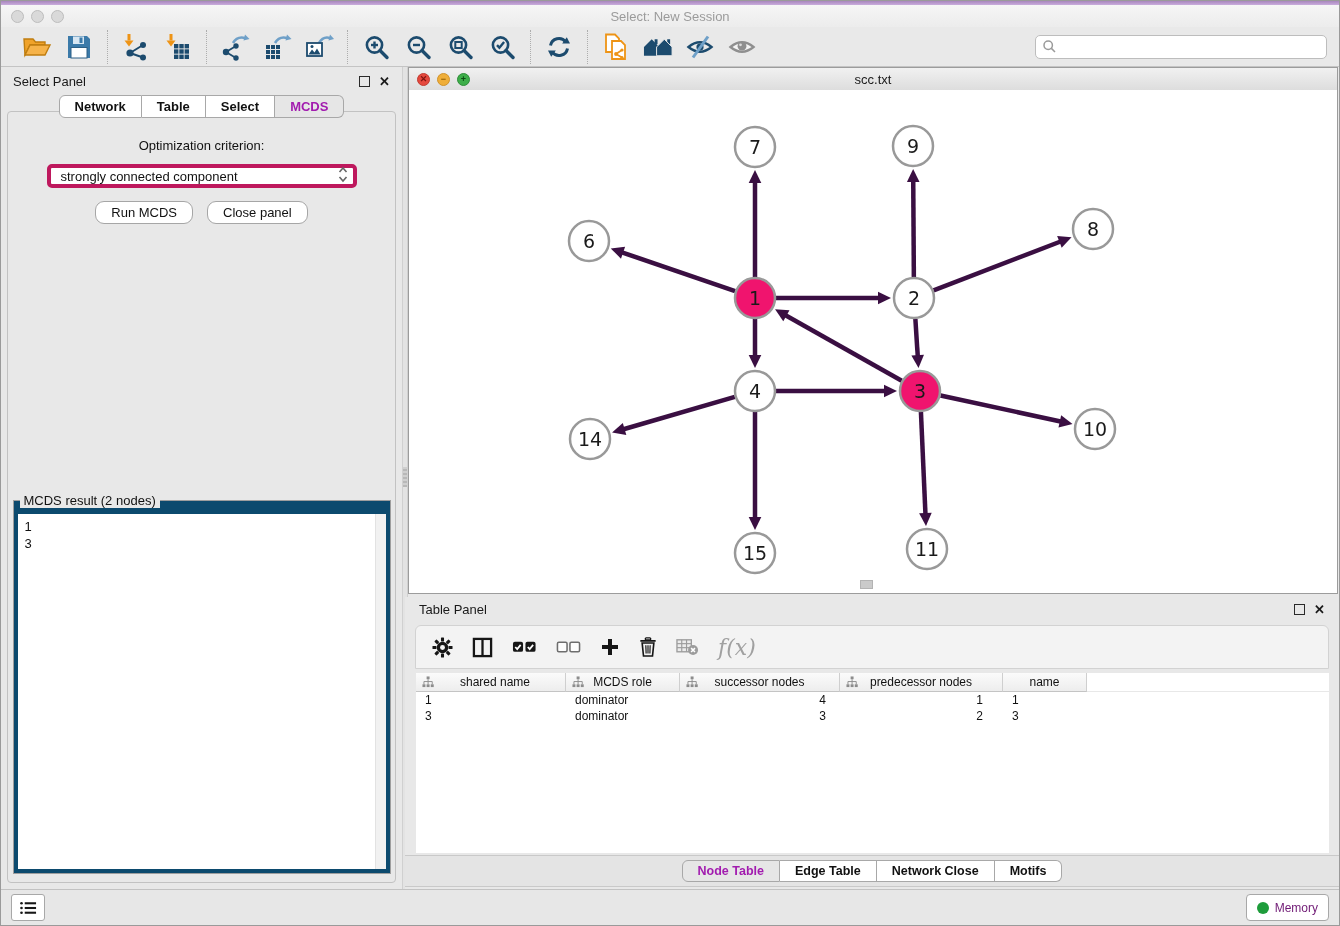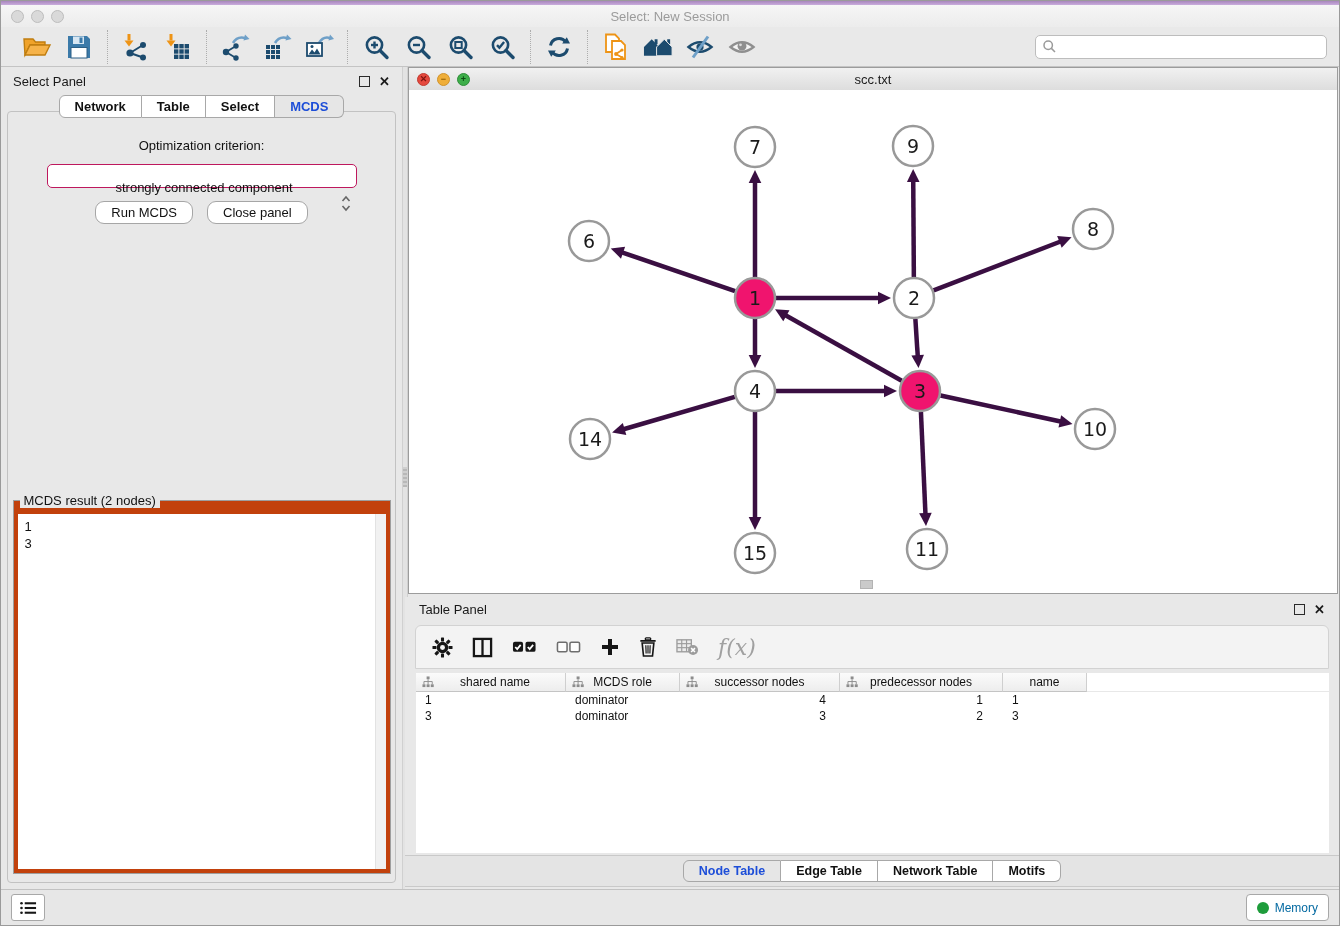--- a/index.html
+++ b/index.html
@@ -29,31 +29,31 @@
   .cp-header{height:28px;display:flex;align-items:center;padding:0 12px;}
   .panel-title{font-size:13px;color:#1A1A1A;}
   .win-btns{margin-left:auto;display:flex;gap:9px;align-items:center;}
   .float-icon{width:9px;height:9px;border:1.6px solid #2A2A2A;display:inline-block;}
   .close-icon{font-size:13px;font-weight:bold;color:#1A1A1A;line-height:1;}
   .tabs-row{display:flex;justify-content:center;position:relative;z-index:2;}
   .tab{font-size:13px;font-weight:bold;padding:3px 15px;background:#FFF;border:1px solid #A8A8A8;color:#111;cursor:default;}
   .tab + .tab{border-left:none;}
   .tab:first-child{border-radius:6px 0 0 6px;}
   .tab:last-child{border-radius:0 6px 6px 0;}
-  .tab.active{background:#E6E6E6;color:#1d4ed8;}
+  .tab.active{background:#E6E6E6;color:#a21caf;}
   .cp-content{position:absolute;top:44px;left:6px;right:6px;bottom:8px;border:1px solid #C2C2C2;
        border-radius:4px;background:#E8E8E8;display:flex;flex-direction:column;align-items:center;z-index:1;}
   .opt-label{margin-top:26px;font-size:13px;color:#111;}
-  .criterion-select{margin-top:11px;width:310px;height:24px;background:#FFF;border:1px solid #be185d;
-       border-radius:5px;display:flex;align-items:center;padding:15px 5px 0 10px;box-sizing:border-box;font-size:13px;color:#111;flex-direction:column;}
+  .criterion-select{margin-top:11px;width:310px;height:24px;background:#FFF;border:4px solid #be185d;
+       border-radius:5px;display:flex;align-items:center;padding:0 5px 0 10px;box-sizing:border-box;font-size:13px;color:#111;}
   .criterion-select .stepper{margin-left:auto;}
   .btn-row{margin-top:13px;display:flex;gap:14px;}
   .btn{background:#FFF;border:1px solid #A6A6A6;border-radius:9px;font-size:13px;padding:3px 15px;color:#111;cursor:default;}
   .result-group{margin-top:auto;margin-bottom:8px;width:378px;height:374px;position:relative;
-       border:1px solid #9E9E9E;background:#c2410c;box-sizing:border-box;}
+       border:1px solid #9E9E9E;background:#0c4a6e;box-sizing:border-box;}
   .result-legend{position:absolute;top:-8px;left:6px;background:#E8E8E8;padding:0 4px;font-size:13px;color:#111;}
   .result-area{position:absolute;top:13px;left:4px;right:4px;bottom:4px;background:#FFF;
        padding:4px 0 0 7px;font-size:13px;line-height:17px;color:#111;overflow:hidden;}
   .result-scroll{position:absolute;top:13px;bottom:4px;right:4px;width:10px;background:#F1F1F1;border-left:1px solid #E2E2E2;}
   
   .v-splitter{position:absolute;top:66px;left:401px;width:6px;height:824px;background:#E3E3E3;
        border-left:1px solid #D0D0D0;border-right:1px solid #D0D0D0;box-sizing:border-box;}
   .v-splitter .handle{position:absolute;top:400px;left:0;width:4px;height:20px;
        background:repeating-linear-gradient(#CFCFCF 0 2px,#B8B8B8 2px 4px);}
   
@@ -90,21 +90,21 @@
   .c4{width:84px;padding-left:9px;}
   .tp-tabband{position:absolute;left:0;right:0;bottom:2px;height:30px;background:#E4E4E4;
        border-top:1px solid #C9C9C9;border-bottom:1px solid #C9C9C9;display:flex;align-items:center;justify-content:center;}
   .tp-tabband .tab{font-size:12.5px;}
   
   .statusbar{position:absolute;bottom:0;left:0;right:0;height:36px;background:#E7E7E7;border-top:1px solid #C2C2C2;
        display:flex;align-items:center;padding:0 10px;box-sizing:border-box;}
   .list-btn{width:32px;height:25px;background:#FFF;border:1px solid #A8A8A8;border-radius:3px;
        display:flex;align-items:center;justify-content:center;}
   .memory-btn{margin-left:auto;height:25px;background:#FFF;border:1px solid #A8A8A8;border-radius:4px;
-       display:flex;align-items:center;gap:6px;padding:0 10px;font-size:12px;color:#0369a1;}
+       display:flex;align-items:center;gap:6px;padding:0 10px;font-size:12px;color:#701a75;}
   .green-dot{width:12px;height:12px;border-radius:50%;background:#1E9C3B;display:inline-block;}
 </style>
 </head>
 <body>
 
 <div class="app">
 
   <div class="accent-strip"></div>
   <div class="titlebar">
     <div class="traffic">
@@ -542,21 +542,21 @@
         <div class="td c0">3</div>
         <div class="td c1">dominator</div>
         <div class="td c2">3</div>
         <div class="td c3">2</div>
         <div class="td c4">3</div>
       </div>
     </div>
     <div class="tp-tabband">
       <span class="tab active">Node Table</span>
       <span class="tab">Edge Table</span>
-      <span class="tab">Network Table</span>
+      <span class="tab">Network Close</span>
       <span class="tab">Motifs</span>
     </div>
   </div>
 
   <div class="statusbar">
     <span class="list-btn">
       <svg width="17" height="14" viewBox="0 0 18 14">
         <g stroke="#161616" stroke-width="2.2">
           <line x1="5" y1="2" x2="17" y2="2"></line>
             <line x1="5" y1="7" x2="17" y2="7"></line>

